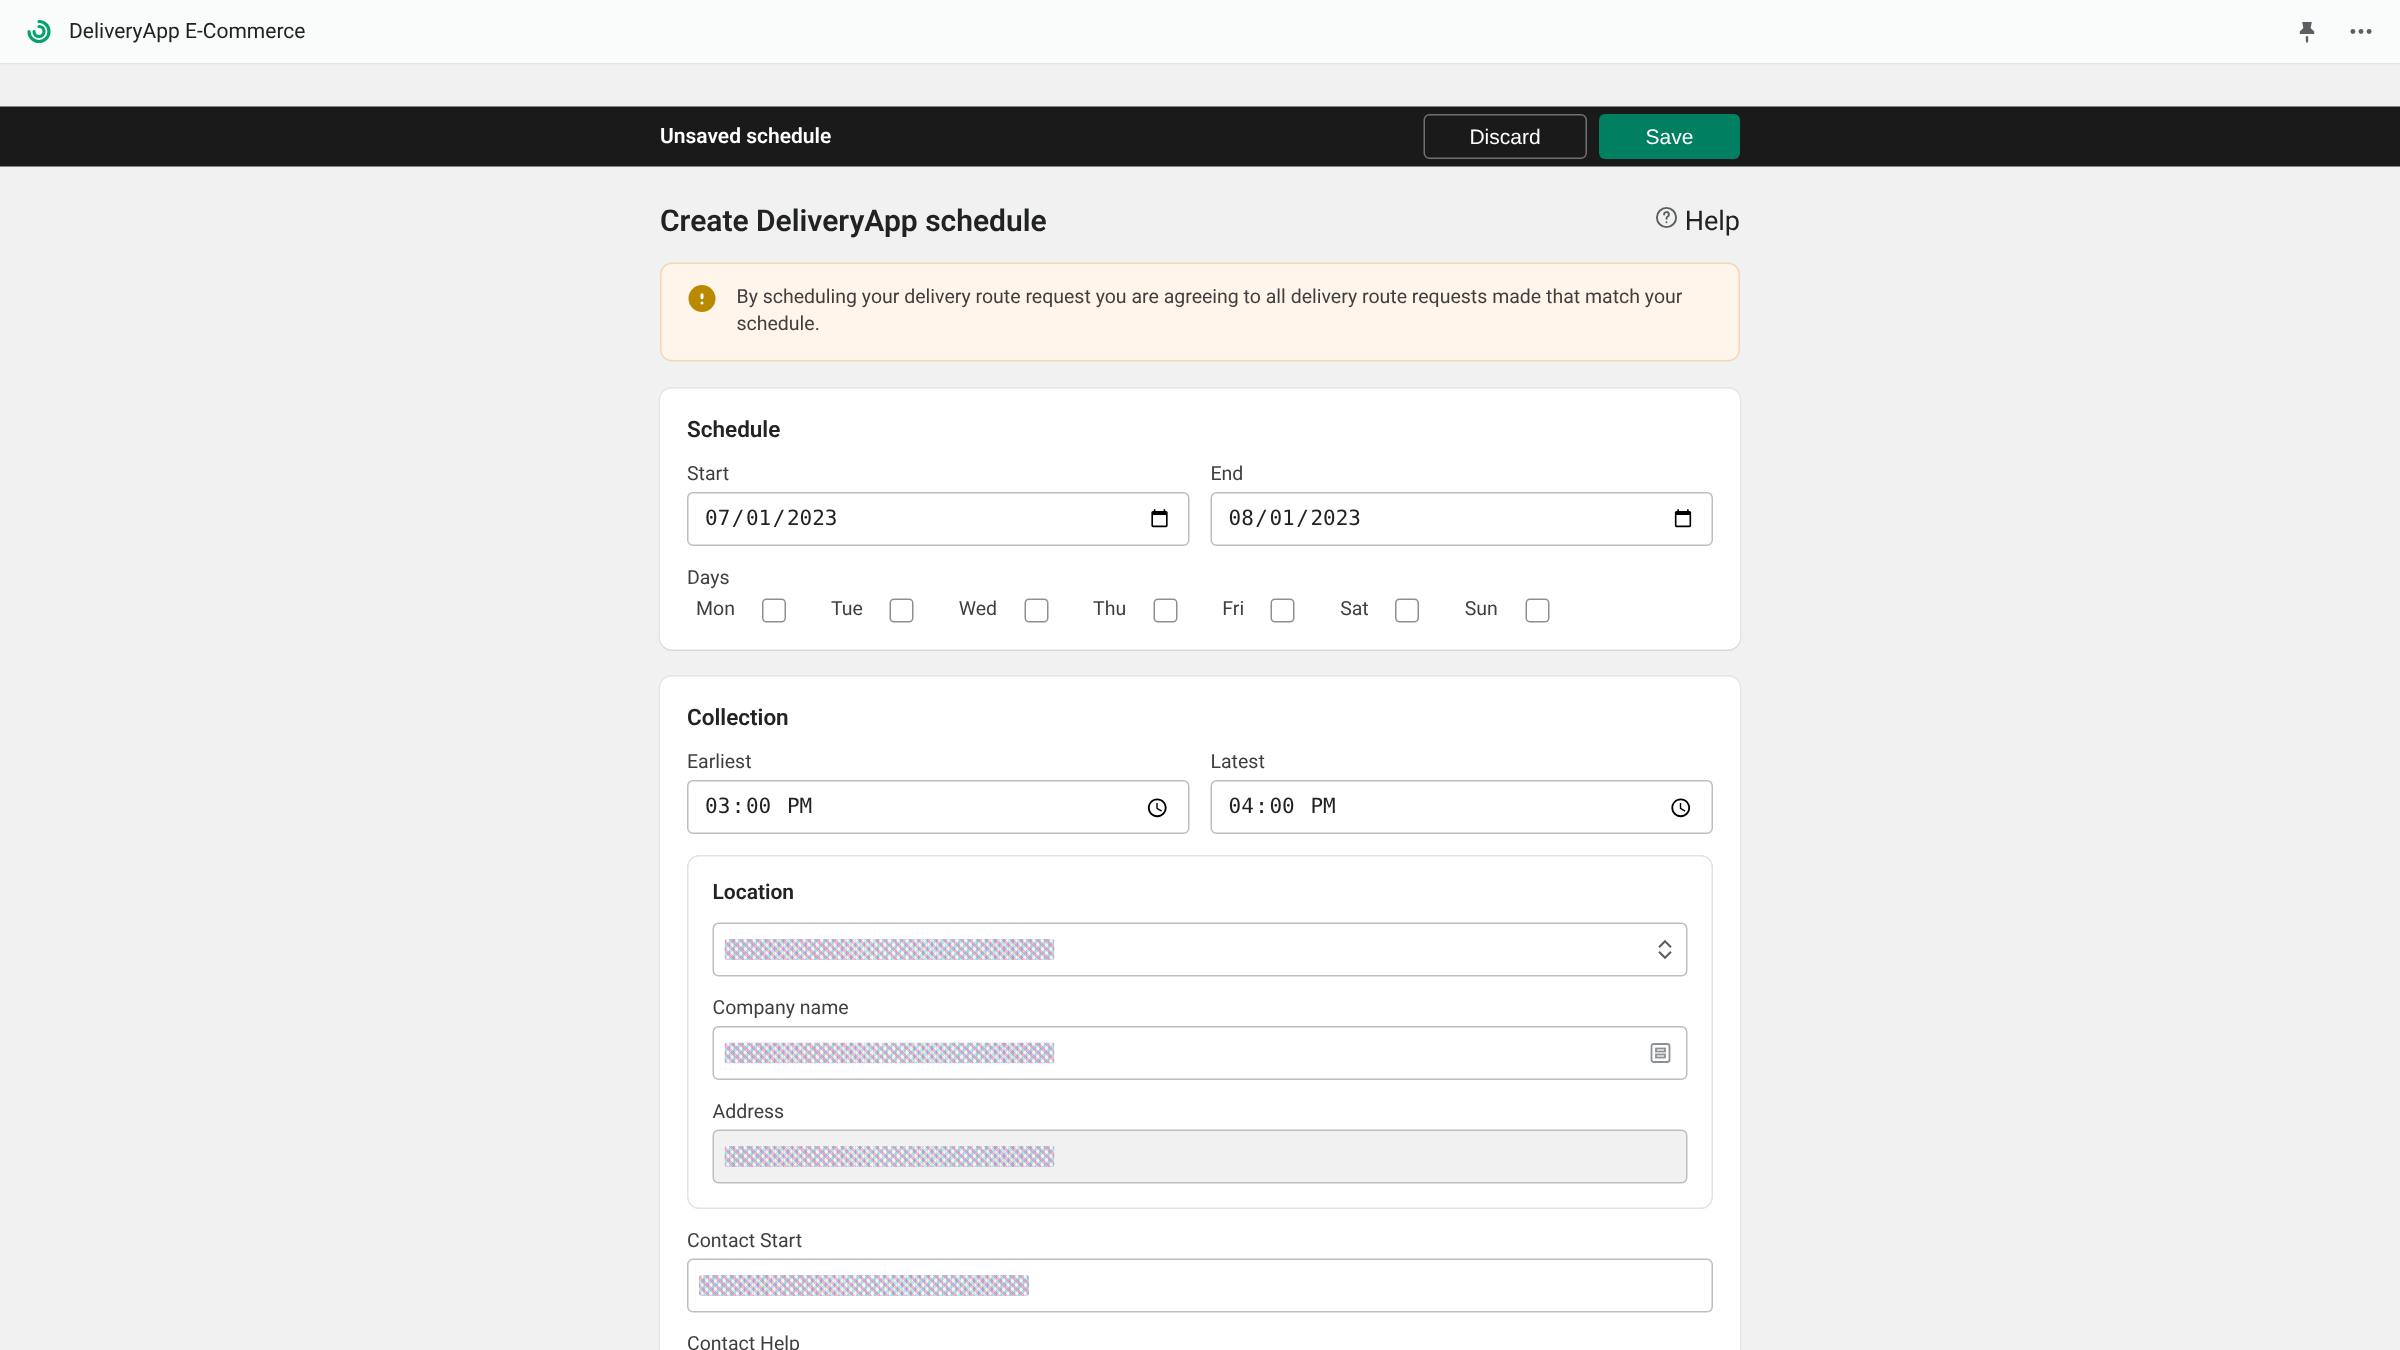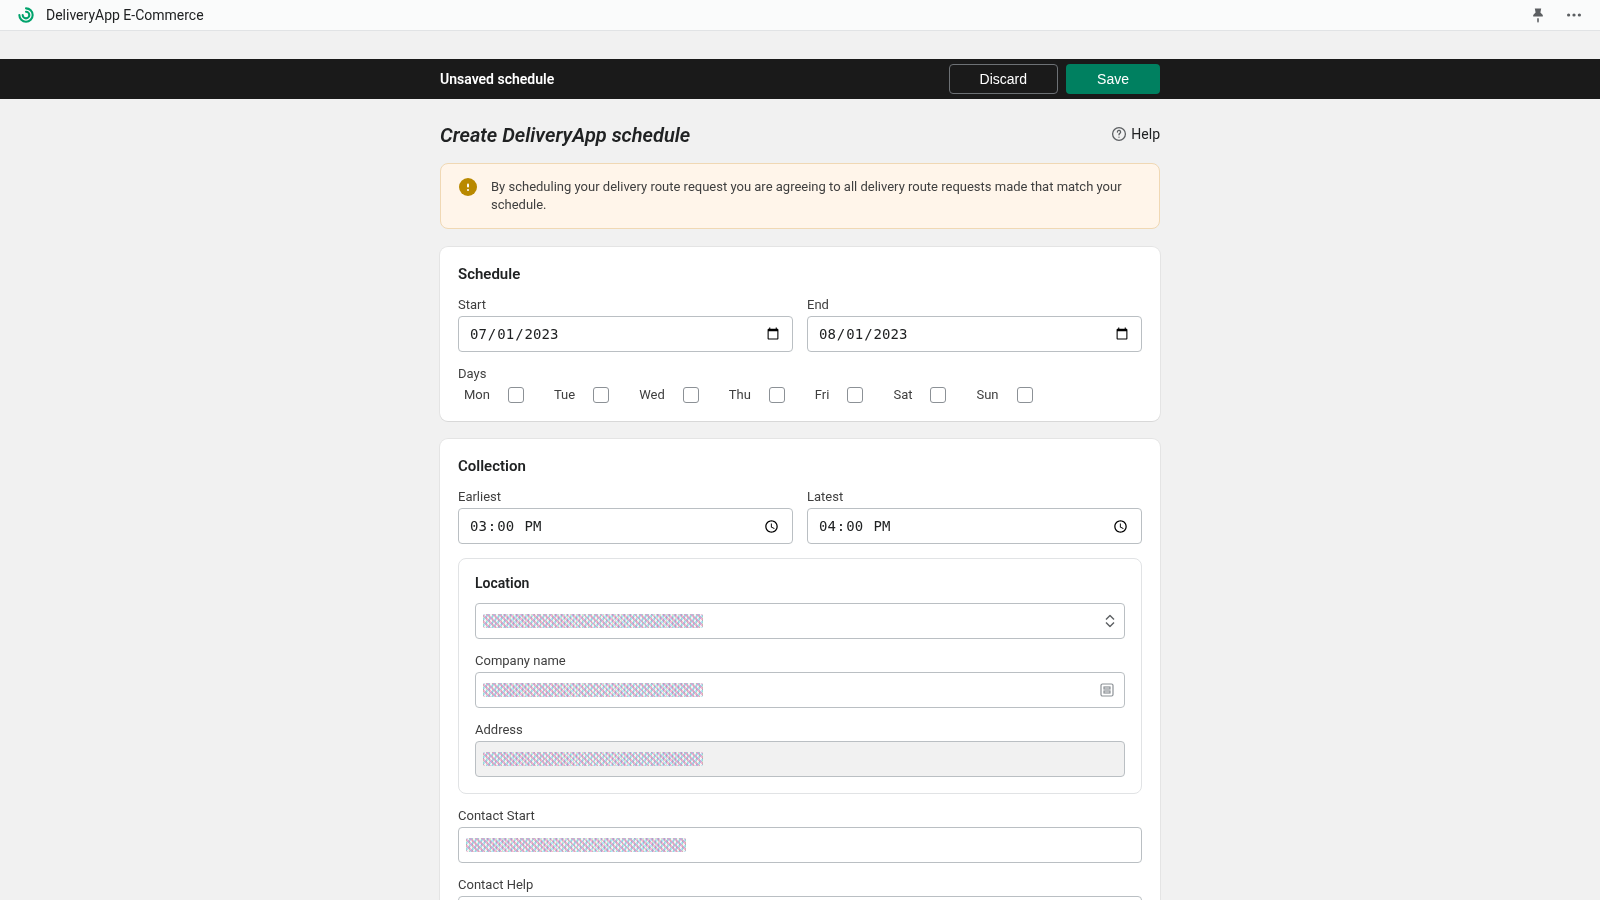--- a/index.html
+++ b/index.html
@@ -7,21 +7,21 @@
     font-family: -apple-system, BlinkMacSystemFont, "Segoe UI", Roboto, "Helvetica Neue", Arial, sans-serif;
     background: #f1f1f1;
     color: #202223;
     font-size: 14px;
     width: 1600px;
     height: 900px;
     overflow: hidden;
   }
   
   .top-bar {
-    height: 31px;
+    height: 43px;
     background: #fafbfb;
     border-bottom: 1px solid #e1e3e5;
     display: flex;
     align-items: center;
     padding: 0 16px;
   }
   .top-bar-left { display: flex; align-items: center; gap: 10px; }
   .app-logo { width: 20px; height: 20px; display: inline-flex; }
   .app-title { font-size: 14px; color: #202223; }
   .top-bar-right { margin-left: auto; display: flex; align-items: center; gap: 16px; }
@@ -73,28 +73,27 @@
     margin: 0 auto;
   }
   .page-header {
     display: flex;
     align-items: center;
     margin-bottom: 16px;
   }
   .page-title {
     font-size: 20px;
     font-weight: 600;
-    font-style: italic;
   }
   .help-link {
     margin-left: auto;
     display: flex;
     gap: 4px;
     color: #202223;
-    font-size: 14px;
+    font-size: 18px;
     cursor: pointer;
   }
 
   .banner {
     background: #fff5ea;
     border: 1px solid #f0d8b4;
     border-radius: 8px;
     padding: 14px 18px;
     display: flex;
     align-items: flex-start;

